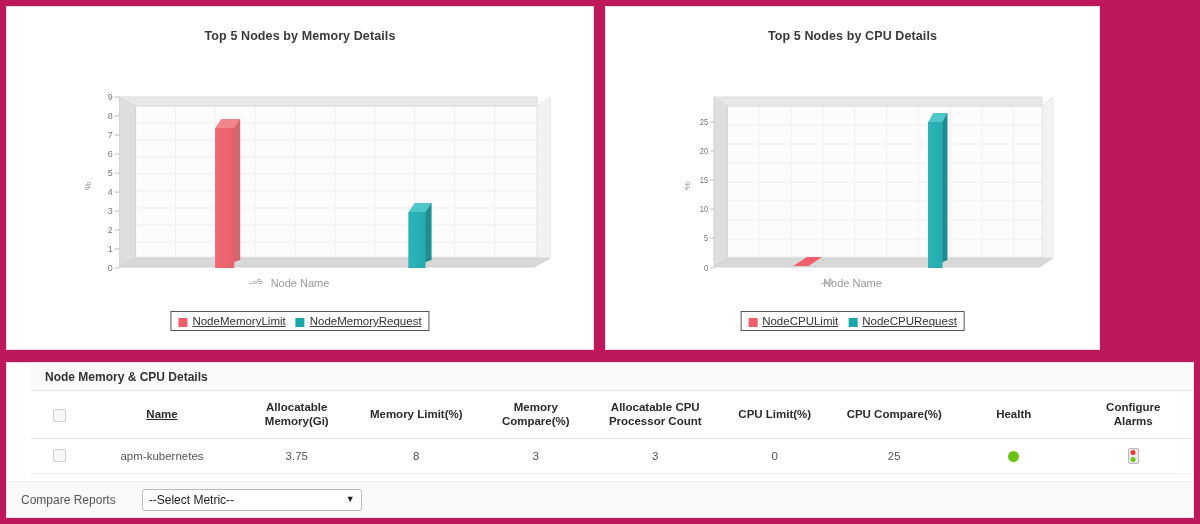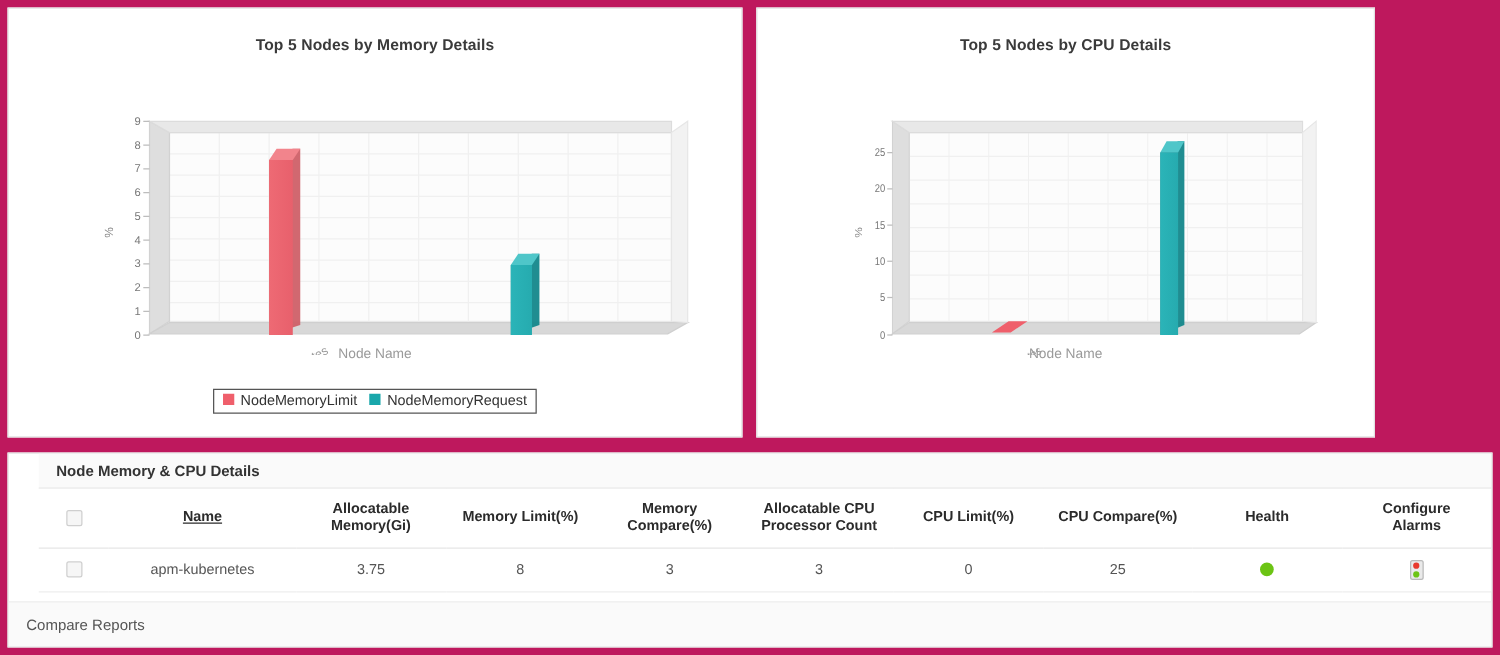--- a/index.html
+++ b/index.html
@@ -37,21 +37,21 @@
 
   .legend-box {
     position: absolute; left: 50%; transform: translateX(-50%);
     bottom: 18px;
     border: 1px solid #555;
     background: #fff;
     padding: 3px 7px 3px 7px;
     display: flex; align-items: center; gap: 10px;
     white-space: nowrap;
   }
-  .legend-item { display: flex; align-items: flex-start; gap: 5px; }
+  .legend-item { display: flex; align-items: flex-end; gap: 5px; text-decoration: underline; }
   .legend-swatch { width: 9px; height: 9px; display: inline-block; }
   .legend-label { font-size: 11.5px; color: #333; }
 
   
   .table-panel {
     position: absolute; left: 6px; top: 362px;
     width: 1188px; height: 156px;
     background: #ffffff;
     border: 1px solid #e2e2e2;
     padding-left: 24px;
@@ -290,20 +290,30 @@
           </g>
 
           <text x="100" y="137" font-size="9.5" fill="#888" text-anchor="middle" transform="rotate(-90 100 137)" font-family="Liberation Sans, sans-serif">%</text>
 
           <text x="240" y="250" font-size="10" fill="#9a9a9a" text-anchor="middle" transform="rotate(-27 240 250)" font-family="Liberation Sans, sans-serif">apm-kubernetes</text>
         </svg>
 
         <div style="position:absolute;left:0;right:0;top:228px;text-align:center;font-size:11px;color:#9a9a9a;">Node Name</div>
       </div>
 
+      <div class="legend-box">
+        <div class="legend-item">
+          <span class="legend-swatch" style="background:#ef5f6b"></span>
+          <span class="legend-label">NodeCPULimit</span>
+        </div>
+        <div class="legend-item">
+          <span class="legend-swatch" style="background:#19a7ab"></span>
+          <span class="legend-label">NodeCPURequest</span>
+        </div>
+      </div>
     </div>
   </div>
 
   <div class="table-panel">
     <div class="panel-head">Node Memory &amp; CPU Details</div>
 
     <table class="grid">
       <thead>
         <tr>
           <th class="col-check">
@@ -362,16 +372,20 @@
               <i class="top" style="background:#e8392e"></i>
               <i class="bot" style="background:#6cc414"></i>
             </span>
           </td>
         </tr>
       </tbody>
     </table>
 
     <div class="compare-bar">
       <span class="compare-label">Compare Reports</span>
+      <div class="select-box">
+        <span>--Select Metric--</span>
+        <span class="caret">▼</span>
+      </div>
     </div>
   </div>
 
 </div>
 
 </body></html>

